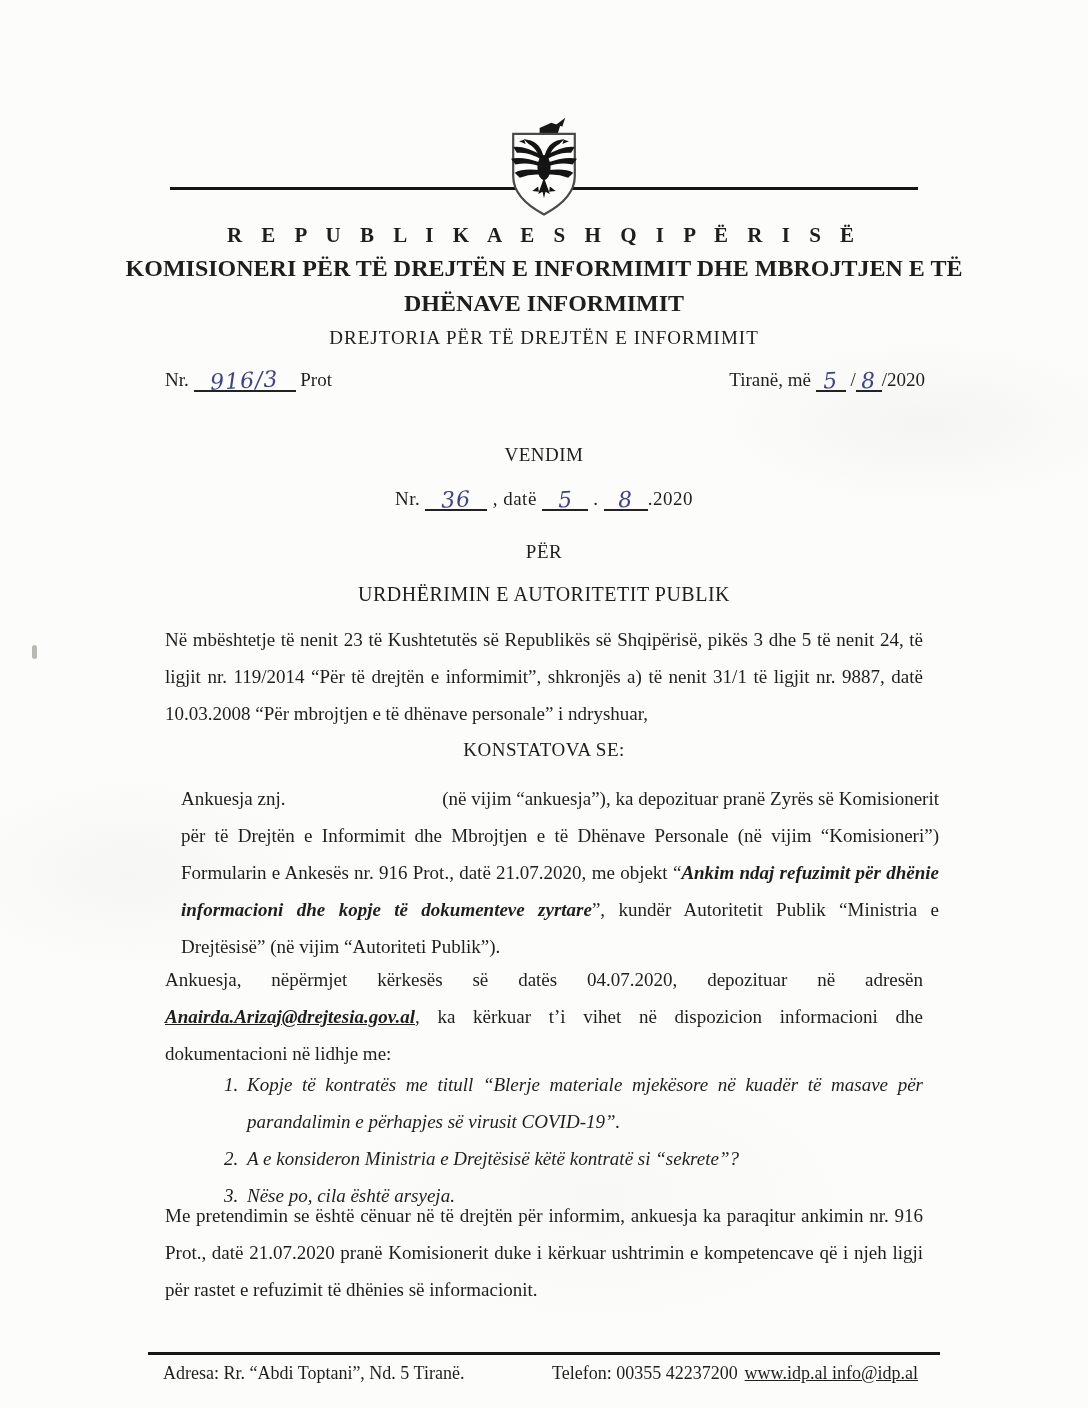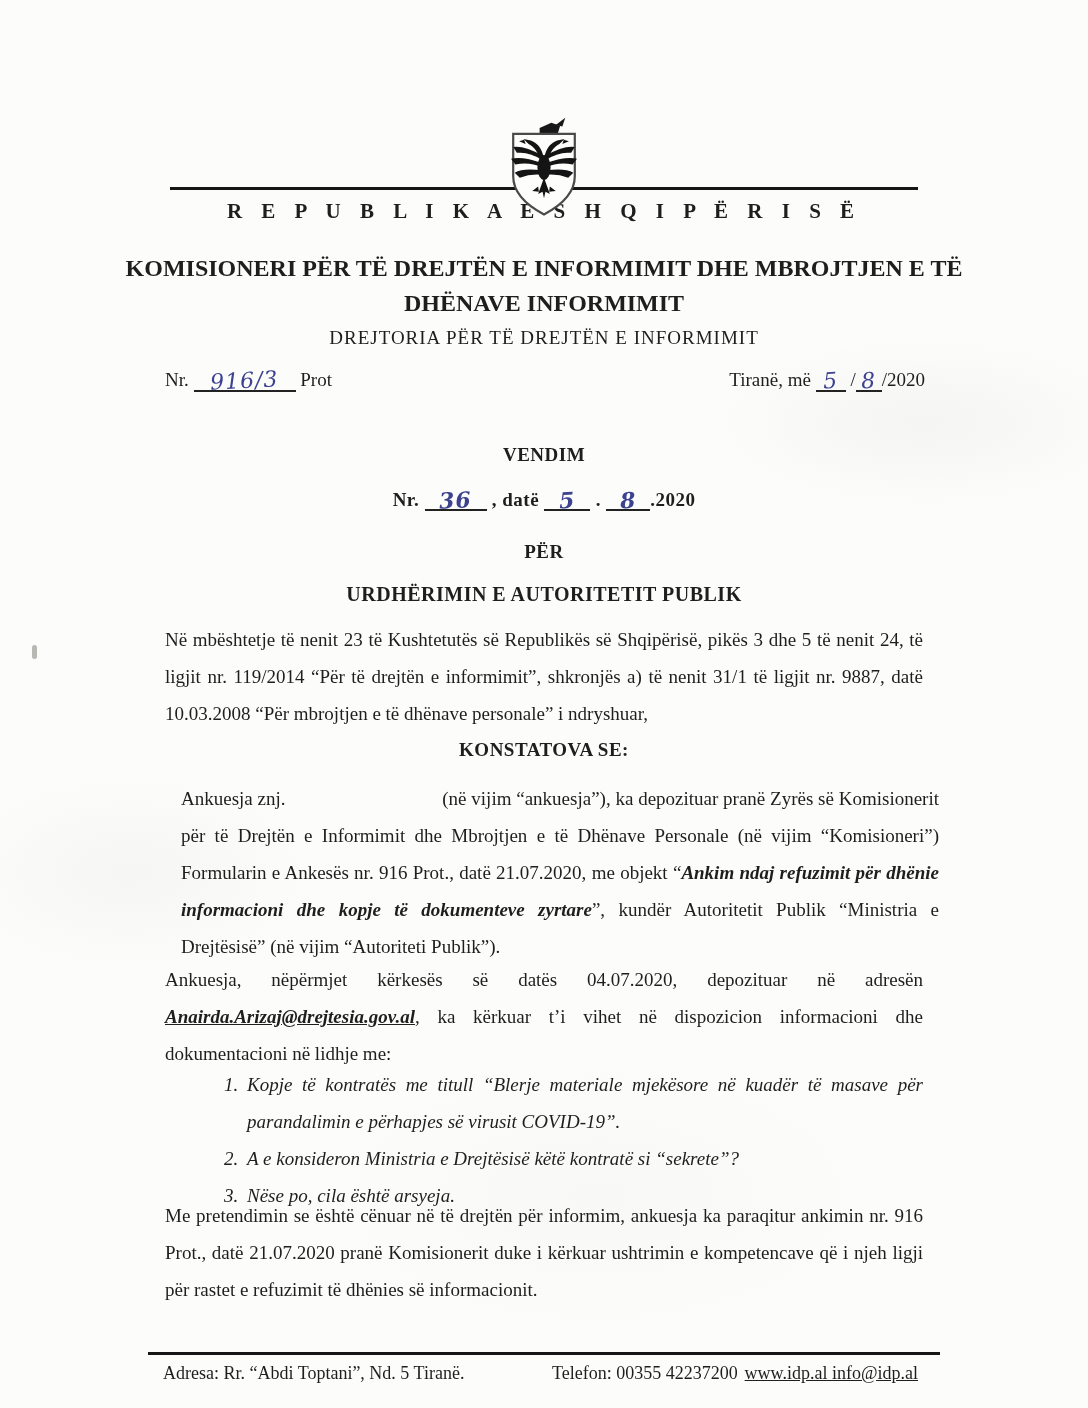--- a/index.html
+++ b/index.html
@@ -17,32 +17,32 @@
       radial-gradient(ellipse 300px 120px at 85% 30%, rgba(190,190,185,.12), transparent 70%),
       radial-gradient(ellipse 260px 140px at 12% 62%, rgba(190,190,185,.10), transparent 70%),
       radial-gradient(ellipse 400px 200px at 55% 85%, rgba(200,200,195,.08), transparent 70%),
       #fcfcfa;
     overflow:hidden;
   }
   .abs{position:absolute;}
   .centered{left:0;right:0;text-align:center;}
   .rule{background:#161616;height:3px;}
   .republika{
-    font-size:21px;font-weight:bold;letter-spacing:7px;
+    font-size:21px;font-weight:bold;letter-spacing:7px;margin-top:24px;
   }
   .inst{
     font-size:24px;font-weight:bold;line-height:35px;
   }
   .directorate{font-size:19px;letter-spacing:1px;}
   .bodytext{
     left:165px;width:758px;
     font-size:19px;line-height:37px;
     text-align:justify;
   }
-  .heading-bold{font-weight:bold;font-size:19px;letter-spacing:.5px;}
+  .heading-bold{font-weight:normal;font-size:19px;letter-spacing:.5px;}
   .blank{
     display:inline-block;
     border-bottom:2px solid #222;
     text-align:center;
     line-height:1;
     vertical-align:baseline;
   }
   .hand{
     font-family:"DejaVu Serif", serif;
     font-style:italic;

